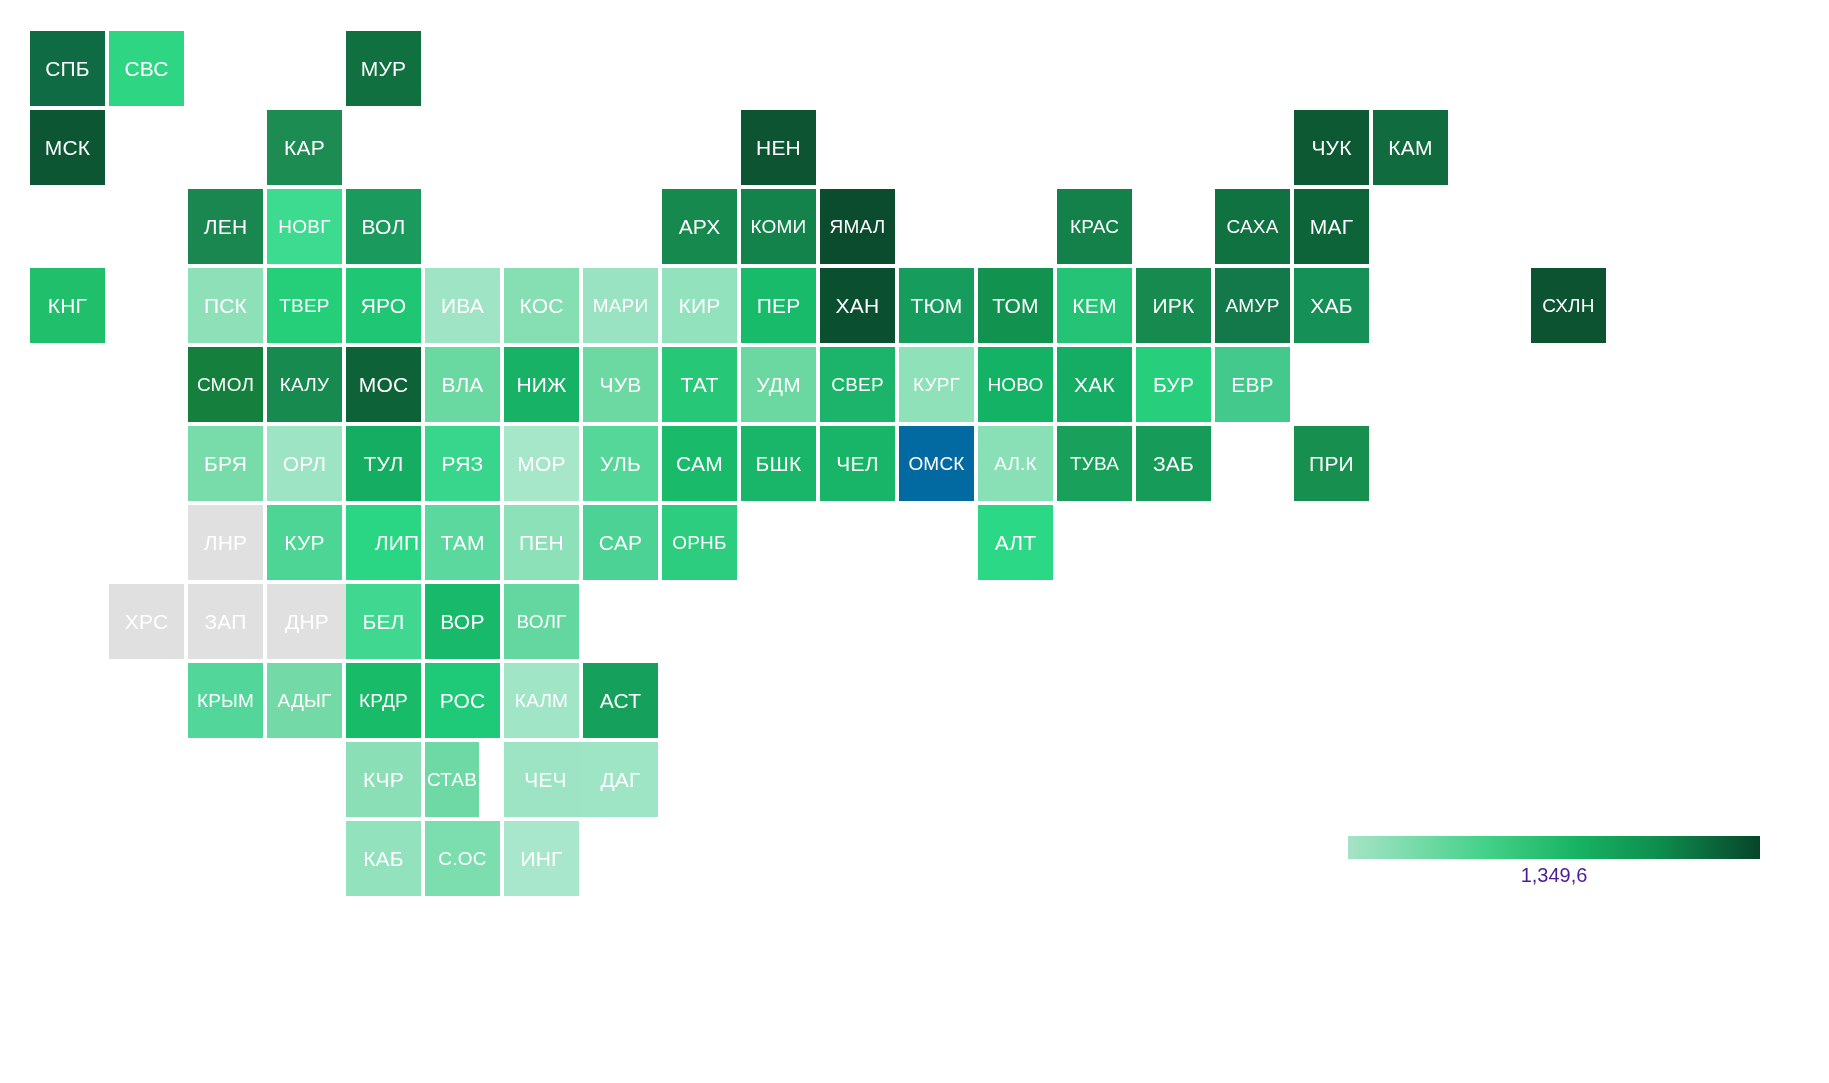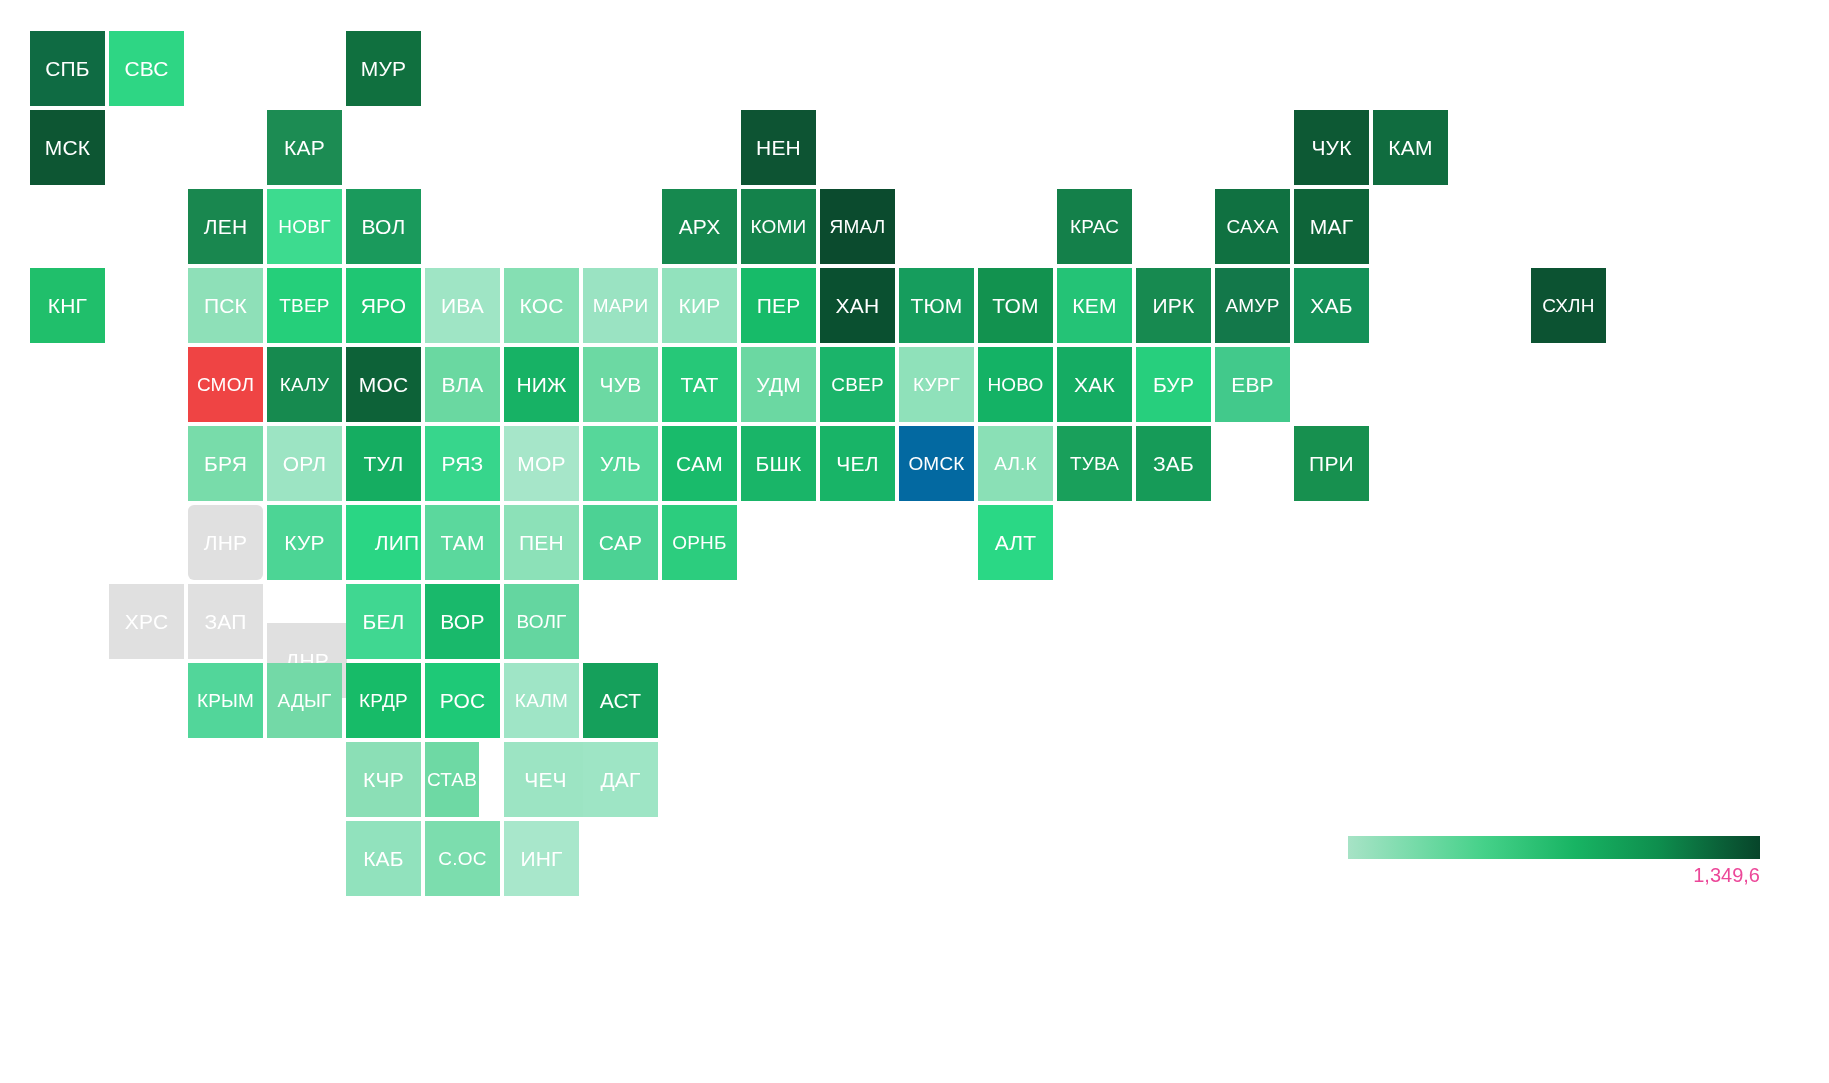--- a/index.html
+++ b/index.html
@@ -40,23 +40,23 @@
     width:410px;
     margin:0 0 7px 0;
     white-space:pre-line;
   }
   #legend .lbar{
     width:412px;height:23px;
     background:linear-gradient(to right,#a7e3c6 0%,#7ddcad 14%,#45d189 33%,#18b463 55%,#0e8f4e 75%,#0a5c36 92%,#07452a 100%);
   }
   #legend .lticks{
     width:412px;
-    display:flex;justify-content:flex-end;
+    display:flex;justify-content:center;
     margin-top:5px;
-    color:#ec4899;
+    color:#4c1d95;
     font-size:20px;
   }
   #legend .lnodata{
     display:flex;align-items:center;
     margin-top:22px;
   }
   #legend .lswatch{
     width:30px;height:25px;background:#e0e0e0;display:inline-block;
   }
   #legend .lnodata-text{
@@ -162,21 +162,21 @@
     </div>
     <div class="tile" style="left: 1215px; top: 268px; width: 75px; height: 75px; background: rgb(19, 120, 74);">
       <span class="lbl" style="font-size: 19px;">АМУР</span>
     </div>
     <div class="tile" style="left: 1294px; top: 268px; width: 75px; height: 75px; background: rgb(21, 145, 88);">
       <span class="lbl">ХАБ</span>
     </div>
     <div class="tile" style="left: 1531px; top: 268px; width: 75px; height: 75px; background: rgb(12, 83, 50);">
       <span class="lbl" style="font-size: 19px;">СХЛН</span>
     </div>
-    <div class="tile" style="left: 188px; top: 347px; width: 75px; height: 75px; background: #ef4444;">
+    <div class="tile" style="left: 188px; top: 347px; width: 75px; height: 75px; background: #15803d;">
       <span class="lbl" style="font-size: 19px;">СМОЛ</span>
     </div>
     <div class="tile" style="left: 267px; top: 347px; width: 75px; height: 75px; background: rgb(22, 138, 79);">
       <span class="lbl" style="font-size: 19px;">КАЛУ</span>
     </div>
     <div class="tile" style="left: 346px; top: 347px; width: 75px; height: 75px; background: rgb(13, 98, 56);">
       <span class="lbl">МОС</span>
     </div>
     <div class="tile" style="left: 425px; top: 347px; width: 75px; height: 75px; background: rgb(106, 216, 161);">
       <span class="lbl">ВЛА</span>
@@ -246,21 +246,21 @@
     </div>
     <div class="tile" style="left: 1057px; top: 426px; width: 75px; height: 75px; background: rgb(25, 160, 91);">
       <span class="lbl" style="font-size: 19px;">ТУВА</span>
     </div>
     <div class="tile" style="left: 1136px; top: 426px; width: 75px; height: 75px; background: rgb(22, 155, 88);">
       <span class="lbl">ЗАБ</span>
     </div>
     <div class="tile" style="left: 1294px; top: 426px; width: 75px; height: 75px; background: rgb(23, 144, 79);">
       <span class="lbl">ПРИ</span>
     </div>
-    <div class="tile nodata" style="left: 188px; top: 505px; width: 75px; height: 75px; background: rgb(224, 224, 224); border-radius: 6px;">
+    <div class="tile nodata" style="left: 188px; top: 505px; width: 75px; height: 75px; background: rgb(224, 224, 224);">
       <span class="lbl">ЛНР</span>
     </div>
     <div class="tile" style="left: 267px; top: 505px; width: 75px; height: 75px; background: rgb(76, 213, 149);">
       <span class="lbl">КУР</span>
     </div>
     <div class="tile" style="left: 346px; top: 505px; width: 75px; height: 75px; background: rgb(42, 214, 132); padding-left: 27px;">
       <span class="lbl">ЛИП</span>
     </div>
     <div class="tile" style="left: 425px; top: 505px; width: 75px; height: 75px; background: rgb(91, 216, 157);">
       <span class="lbl">ТАМ</span>
@@ -276,21 +276,21 @@
     </div>
     <div class="tile" style="left: 978px; top: 505px; width: 75px; height: 75px; background: rgb(42, 216, 133);">
       <span class="lbl">АЛТ</span>
     </div>
     <div class="tile nodata" style="left: 109px; top: 584px; width: 75px; height: 75px; background: rgb(224, 224, 224);">
       <span class="lbl">ХРС</span>
     </div>
     <div class="tile nodata" style="left: 188px; top: 584px; width: 75px; height: 75px; background: rgb(224, 224, 224);">
       <span class="lbl">ЗАП</span>
     </div>
-    <div class="tile nodata" style="left: 267px; top: 584px; width: 80px; height: 75px; background: rgb(224, 224, 224); margin-top: 39px;">
+    <div class="tile nodata" style="left: 267px; top: 584px; width: 80px; height: 75px; background: rgb(224, 224, 224);">
       <span class="lbl">ДНР</span>
     </div>
     <div class="tile" style="left: 346px; top: 584px; width: 75px; height: 75px; background: rgb(64, 215, 145);">
       <span class="lbl">БЕЛ</span>
     </div>
     <div class="tile" style="left: 425px; top: 584px; width: 75px; height: 75px; background: rgb(25, 185, 107);">
       <span class="lbl">ВОР</span>
     </div>
     <div class="tile" style="left: 504px; top: 584px; width: 75px; height: 75px; background: rgb(100, 214, 160);">
       <span class="lbl" style="font-size: 19px;">ВОЛГ</span>

